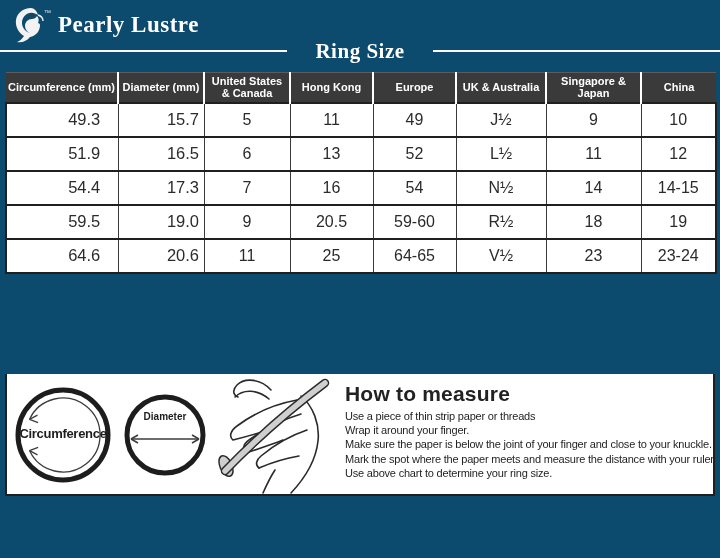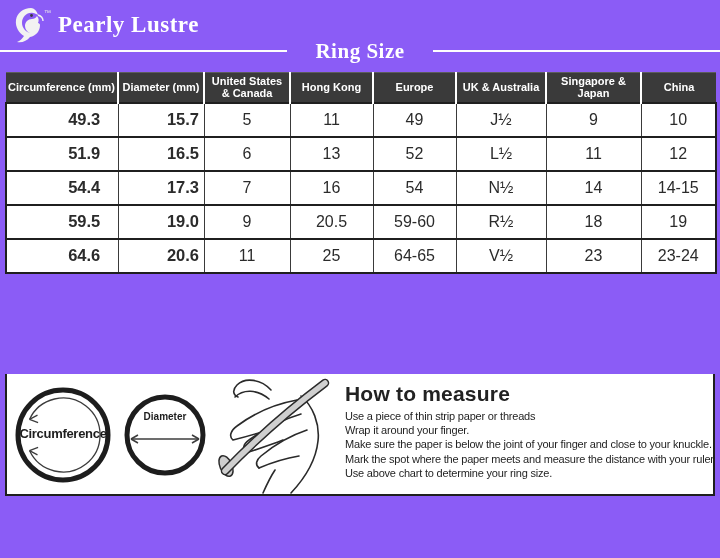--- a/index.html
+++ b/index.html
@@ -1,18 +1,18 @@
 <!DOCTYPE html>
 <html><head>
 <meta charset="utf-8">
 <style>
   * { margin:0; padding:0; box-sizing:border-box; }
   html,body { background:#3a3a3a; }
   .page {
-    position:relative; width:720px; height:558px; background:#8b5cf6;
+    position:relative; width:720px; height:558px; background:#0c4a6e;
     font-family:"Liberation Sans", sans-serif; overflow:hidden;
   }
 
   
   .logo { position:absolute; left:10px; top:6px; display:flex; align-items:center; }
   .logo svg { display:block; }
   .logo .tm { color:#e8e8e8; font-size:7px; position:relative; top:-13px; left:-2px; }
   .brand-name {
     color:#fff; font-family:"Liberation Serif", serif; font-weight:bold;
     font-size:23px; letter-spacing:0.5px; margin-left:5px;
@@ -39,21 +39,21 @@
   }
   .size-table th:last-child { border-right:none; }
   .size-table td {
     background:#fff; color:#2b2b2b; font-size:16px; text-align:center;
     vertical-align:middle; height:34px;
     border-top:2px solid #1f1f1f; border-left:1px solid #3a3a3a;
   }
   .size-table td:first-child { border-left:2px solid #1f1f1f; }
   .size-table td:last-child  { border-right:2px solid #1f1f1f; }
   .size-table tr:last-child td { border-bottom:2px solid #1f1f1f; }
-  .size-table td:nth-child(1), .size-table td:nth-child(2) { font-weight:bold; font-size:16.5px;padding-left:44px; }
+  .size-table td:nth-child(1), .size-table td:nth-child(2) { font-weight:normal; font-size:16.5px;padding-left:44px; }
 
   
   .measure-panel {
     position:absolute; top:374px; left:5px; width:710px; height:122px;
     background:#fff; border:2px solid #1f1f1f; border-top:none; overflow:hidden;
   }
   .diagram { position:absolute; }
   .circ-label {
     position:absolute; left:6px; top:52px; width:100px; text-align:center;
     font-weight:bold; font-size:13px; letter-spacing:-0.3px; color:#1d1d1d;

